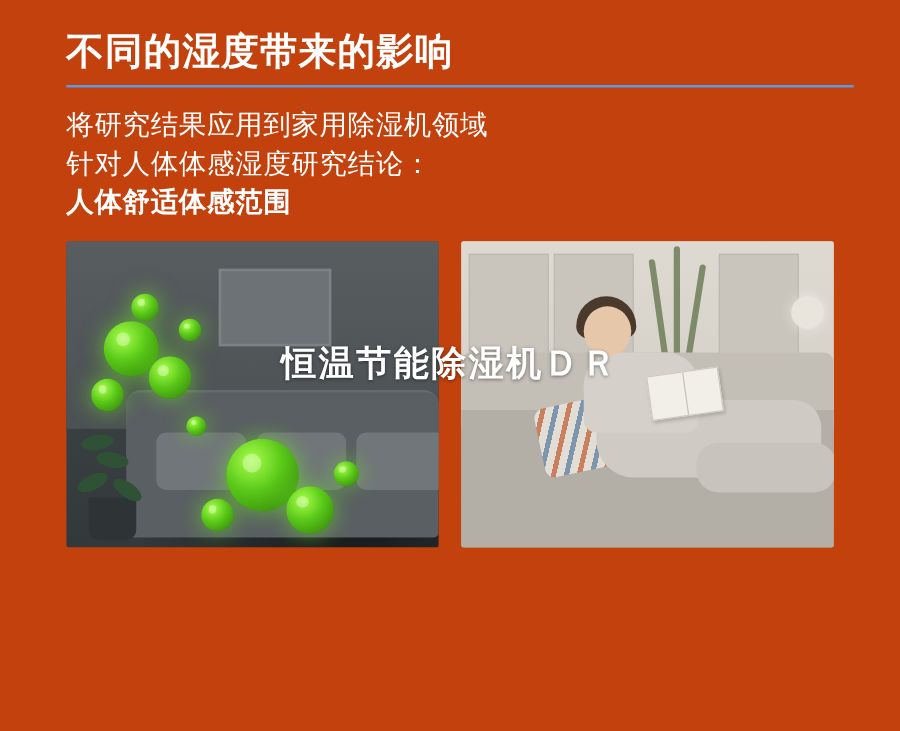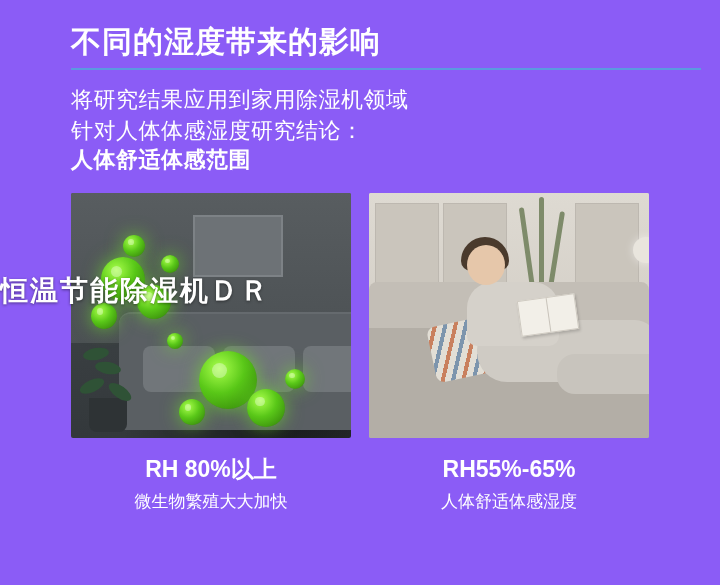--- a/index.html
+++ b/index.html
@@ -10,23 +10,23 @@
     width: 720px;
     height: 585px;
     background: #1566c8;
     font-family: "Liberation Sans", sans-serif;
     overflow: hidden;
   }
   .page {
     position: relative;
     width: 720px;
     height: 585px;
-    background: #8b5cf6;
+    background: #c2410c;
     box-sizing: border-box;
-    padding: 0 71px;
+    padding: 0 53px;
   }
   
   .title {
     padding-top: 20px;
     font-size: 30px;
     font-weight: bold;
     color: #ffffff;
     letter-spacing: 1px;
     line-height: 44px;
     white-space: nowrap;
@@ -43,21 +43,20 @@
   }
   .body-line {
     color: #ffffff;
     font-size: 22px;
     line-height: 31px;
     letter-spacing: 0.5px;
     white-space: nowrap;
   }
   .body-line.bold {
     font-weight: bold;
-    font-family: Liberation Mono, monospace;
   }
   
   .images {
     margin-top: 16px;
     display: flex;
     gap: 18px;
   }
   .img-box {
     position: relative;
     width: 306px;
@@ -245,20 +244,21 @@
     position: absolute;
     left: 50%; top: 0; bottom: 0;
     width: 1px;
     background: #c8c3ba;
   }
   
   .watermark {
     position: absolute;
     left: 0; right: 0;
     top: 272px;
+    text-align: center;
     font-size: 28px;
     font-weight: bold;
     color: #ffffff;
     letter-spacing: 2px;
     text-shadow: 0 1px 3px rgba(0,0,0,0.45);
     pointer-events: none;
     white-space: nowrap;
   }
   
   .captions {
@@ -346,24 +346,14 @@
       <div class="pr-legs"></div>
       <div class="pr-torso"></div>
       <div class="pr-hair"></div>
       <div class="pr-head"></div>
       <div class="pr-book"></div>
     </div>
   </div>
 
   <div class="watermark">恒温节能除湿机ＤＲ</div>
 
-  <div class="captions">
-    <div class="caption">
-      <div class="caption-main">RH 80%以上</div>
-      <div class="caption-sub">微生物繁殖大大加快</div>
-    </div>
-    <div class="caption">
-      <div class="caption-main">RH55%-65%</div>
-      <div class="caption-sub">人体舒适体感湿度</div>
-    </div>
-  </div>
 
 </div>
 
 </body></html>

